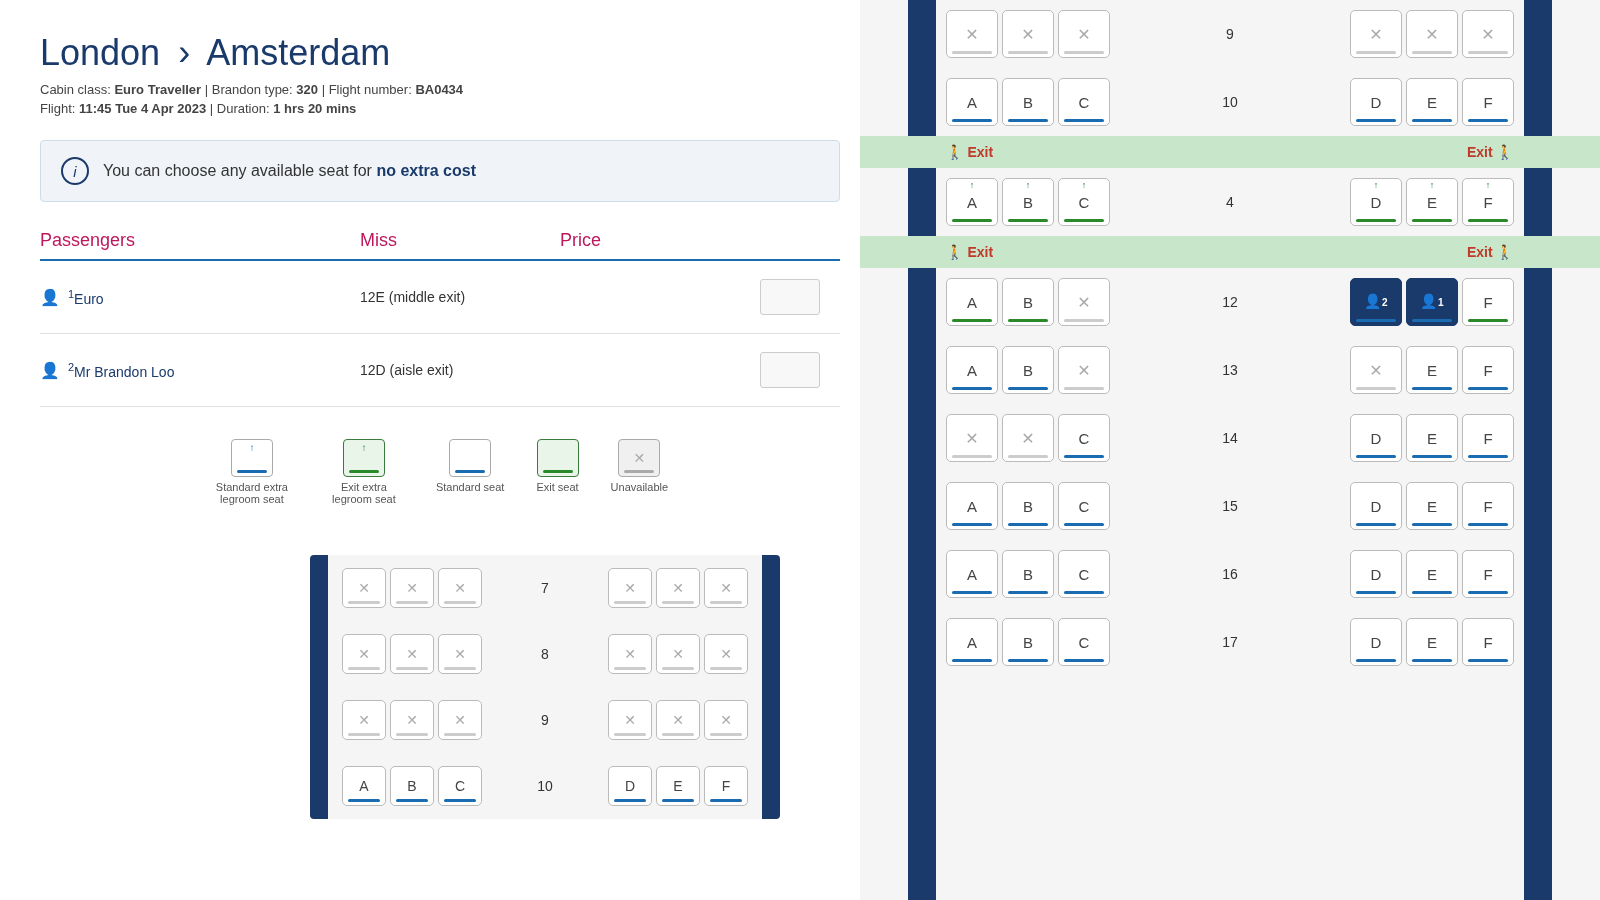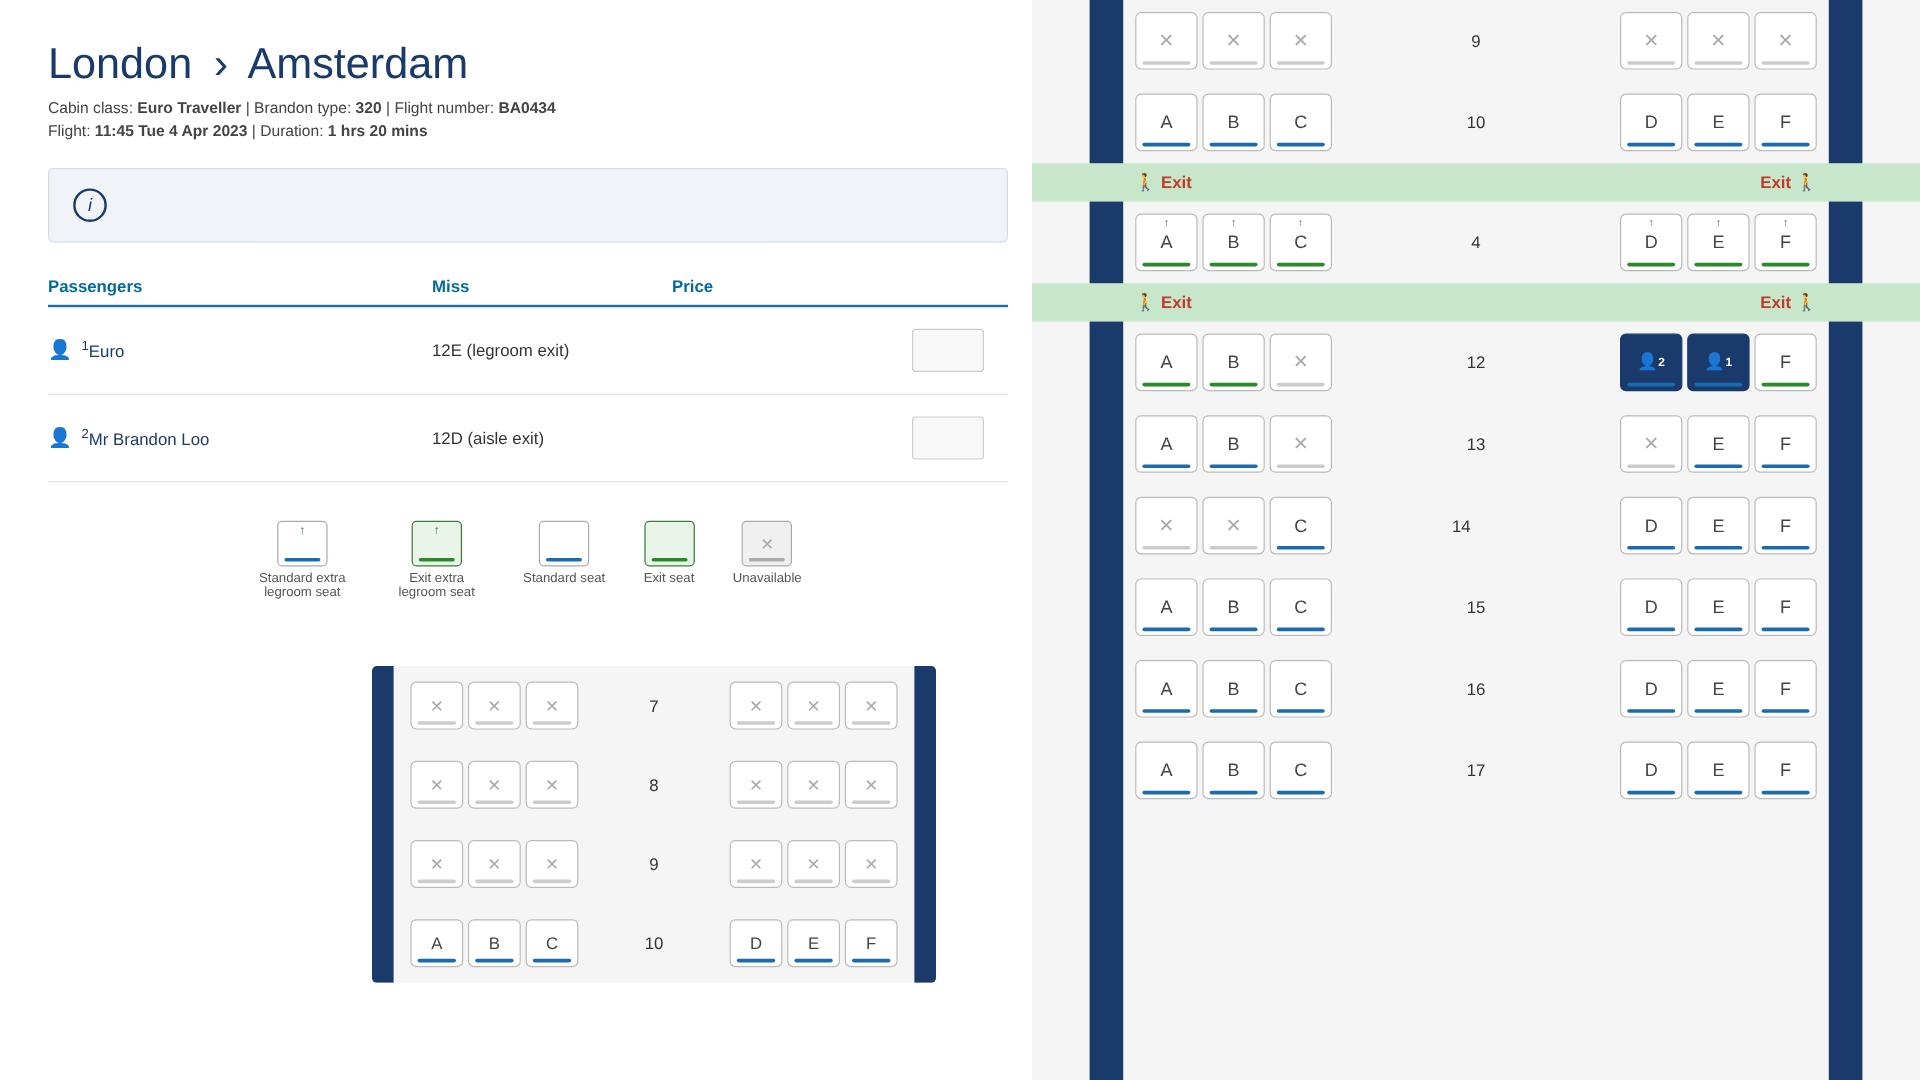--- a/index.html
+++ b/index.html
@@ -65,23 +65,23 @@
 
     .passengers-table {
       margin-top: 28px;
       width: 100%;
     }
 
     .passengers-header {
       display: flex;
       padding: 0 0 8px 0;
       border-bottom: 2px solid #1a6bb0;
-      font-size: 14px;
-      font-weight: bold;
-      color: #0369a1;
+      font-size: 18px;
+      font-weight: normal;
+      color: #be185d;
     }
 
     .passengers-header .col-name { flex: 0 0 320px; }
     .passengers-header .col-seat { flex: 0 0 200px; }
     .passengers-header .col-price { flex: 1; }
 
     .passenger-row {
       display: flex;
       align-items: center;
       padding: 18px 0;
@@ -268,35 +268,39 @@
     <span>Flight:</span>
     <strong>11:45 Tue 4 Apr 2023</strong>
     | <span>Duration:</span>
     <strong>1 hrs 20 mins</strong>
   </div>
 
   <div class="info-banner">
     <div class="info-icon">
       <span>i</span>
     </div>
+    <div>
+      <span>You can choose any available seat for</span>
+      <span class="no-extra-cost">no extra cost</span>
+    </div>
   </div>
 
   <div class="passengers-table">
     <div class="passengers-header">
       <div class="col-name">Passengers</div>
       <div class="col-seat">Miss</div>
       <div class="col-price">Price</div>
     </div>
 
     <div class="passenger-row">
       <div class="col-name">
         <span class="passenger-icon">👤</span>
         <span><sup class="passenger-number">1</sup><span>Euro</span></span>
       </div>
-      <div class="col-seat">12E  (legroom exit)</div>
+      <div class="col-seat">12E  (middle exit)</div>
       <div class="col-price">
         <div class="price-box"></div>
       </div>
     </div>
 
     <div class="passenger-row">
       <div class="col-name">
         <span class="passenger-icon">👤</span>
         <span><sup class="passenger-number">2</sup><span>Mr Brandon Loo</span></span>
       </div>
@@ -679,21 +683,21 @@
   </div>
           <div class="seat-cell unavailable" style="width:52px;height:48px;">
     <span style="color:#aaa;font-size:16px;">✕</span>
     <div class="seat-bottom-bar bar-gr"></div>
   </div>
           <div class="seat-cell available-blue" style="width:52px;height:48px;">
     <span style="font-size:15px;color:#444;">C</span>
     <div class="seat-bottom-bar bar-b"></div>
   </div>
     </div>
-    <div style="position:absolute;left:50%;transform:translateX(-50%);width:40px;text-align:left;font-size:14px;color:#333;z-index:10;">14</div>
+    <div style="position:absolute;left:50%;transform:translateX(-50%);width:40px;text-align:center;font-size:14px;color:#333;z-index:10;">14</div>
     <div style="position:absolute;right:86px;display:flex;gap:4px;">
       <div class="seat-cell available-blue" style="width:52px;height:48px;">
     <span style="font-size:15px;color:#444;">D</span>
     <div class="seat-bottom-bar bar-b"></div>
   </div>
           <div class="seat-cell available-blue" style="width:52px;height:48px;">
     <span style="font-size:15px;color:#444;">E</span>
     <div class="seat-bottom-bar bar-b"></div>
   </div>
           <div class="seat-cell available-blue" style="width:52px;height:48px;">

